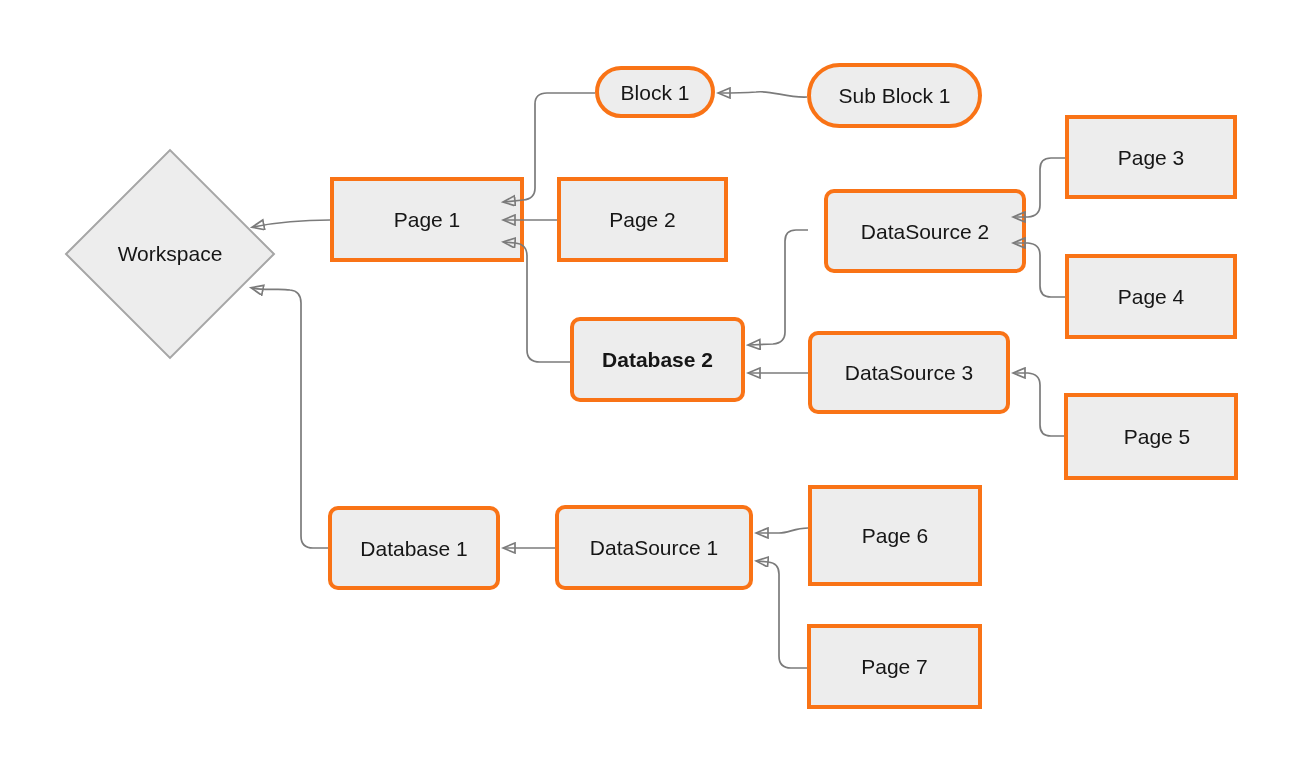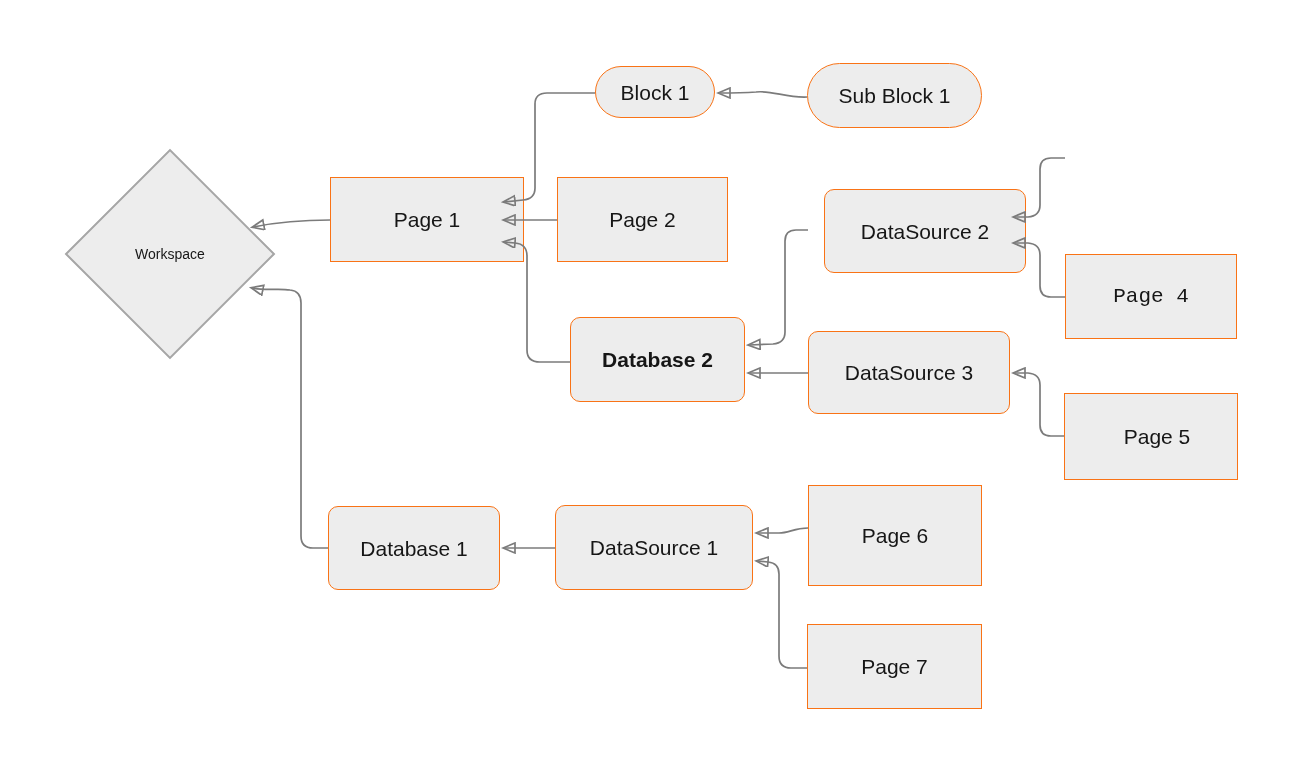--- a/index.html
+++ b/index.html
@@ -32,21 +32,21 @@
     stroke-width: 1.7;
   }
   .node {
     position: absolute;
     z-index: 2;
     box-sizing: border-box;
     display: flex;
     align-items: center;
     justify-content: center;
     background: #ededed;
-    border: 1px solid #f97316;
+    border: 4px solid #f97316;
     color: #161616;
     font-size: 21px;
     line-height: 1;
     white-space: nowrap;
   }
   .node.rounded { border-radius: 10px; }
   .node.pill    { border-radius: 40px; }
   .diamond-wrap {
     position: absolute;
     z-index: 2;
@@ -65,21 +65,21 @@
   .diamond-label {
     position: absolute;
     left: 0;
     top: 0;
     width: 100%;
     height: 100%;
     display: flex;
     align-items: center;
     justify-content: center;
     color: #161616;
-    font-size: 14px;
+    font-size: 21px;
     z-index: 2;
   }
 </style>
 </head>
 <body>
 
 <div class="canvas">
 
   <svg class="edges-layer" width="1300" height="772" viewBox="0 0 1300 772" aria-hidden="true">
     <defs>
@@ -117,22 +117,25 @@
   </div>
 
   <div class="node pill" style="left:595px; top:66px; width:120px; height:52px;">
     <span>Block 1</span>
   </div>
 
   <div class="node pill" style="left:807px; top:63px; width:175px; height:65px;">
     <span>Sub Block 1</span>
   </div>
 
+  <div class="node" style="left:1065px; top:115px; width:172px; height:84px;">
+    <span>Page 3</span>
+  </div>
 
-  <div class="node" style="left:1065px; top:254px; width:172px; height:85px;font-family:Liberation Mono, monospace;">
+  <div class="node" style="left:1065px; top:254px; width:172px; height:85px;">
     <span>Page 4</span>
   </div>
 
   <div class="node rounded" style="left:808px; top:189px; width:202px; height:84px;margin-left:16px;">
     <span>DataSource 2</span>
   </div>
 
   <div class="node rounded" style="left:570px; top:317px; width:175px; height:85px;font-weight:bold;">
     <span>Database 2</span>
   </div>

